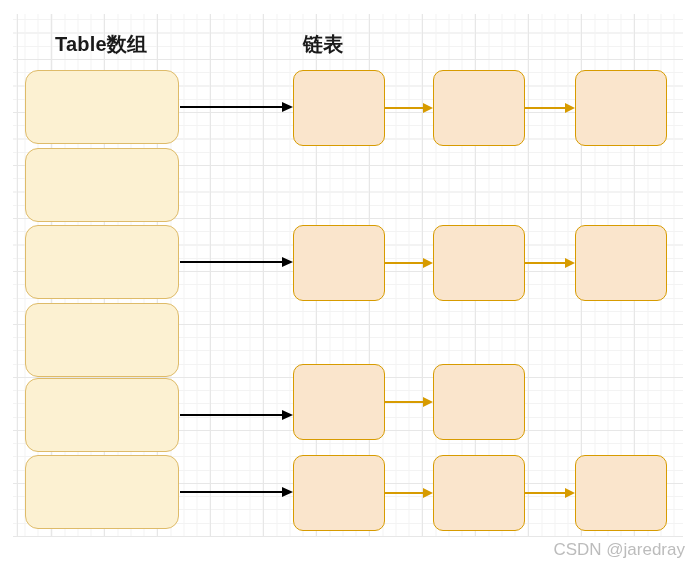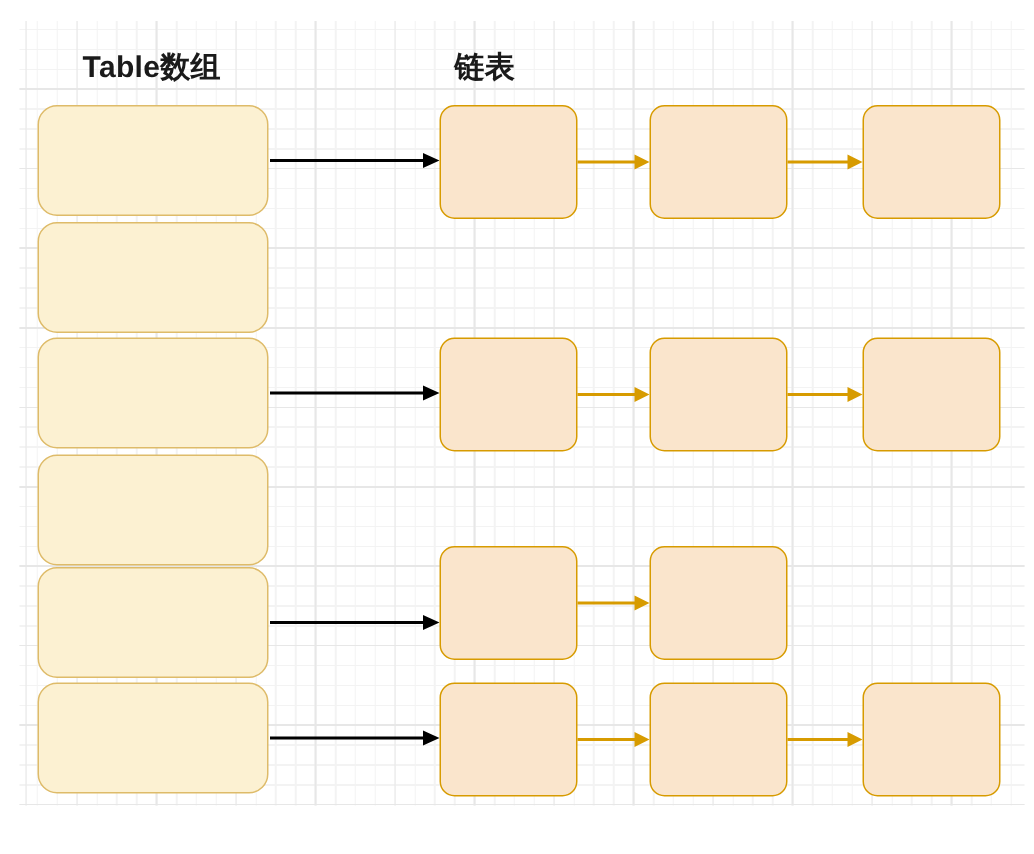--- a/index.html
+++ b/index.html
@@ -112,13 +112,14 @@
       <div class="arrow orange" style="left: 385px; top: 488px; width: 48px;">
         <div class="shaft" style="width: 39px;"></div>
         <div class="head"></div>
       </div>
       <div class="list-node" style="left: 575px; top: 455px;"></div>
       <div class="arrow orange" style="left: 525px; top: 488px; width: 50px;">
         <div class="shaft" style="width: 41px;"></div>
         <div class="head"></div>
       </div>
     </div>
+  <div class="watermark">CSDN @jaredray</div>
 </div>
 
 </body></html>

